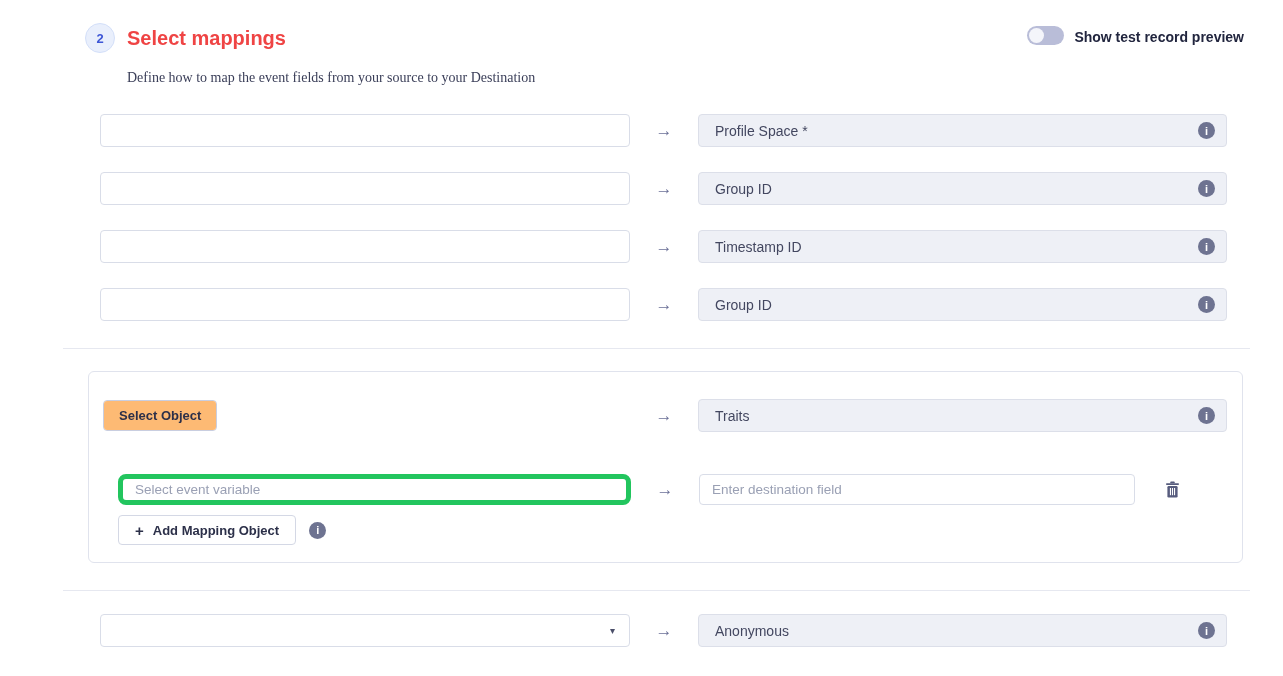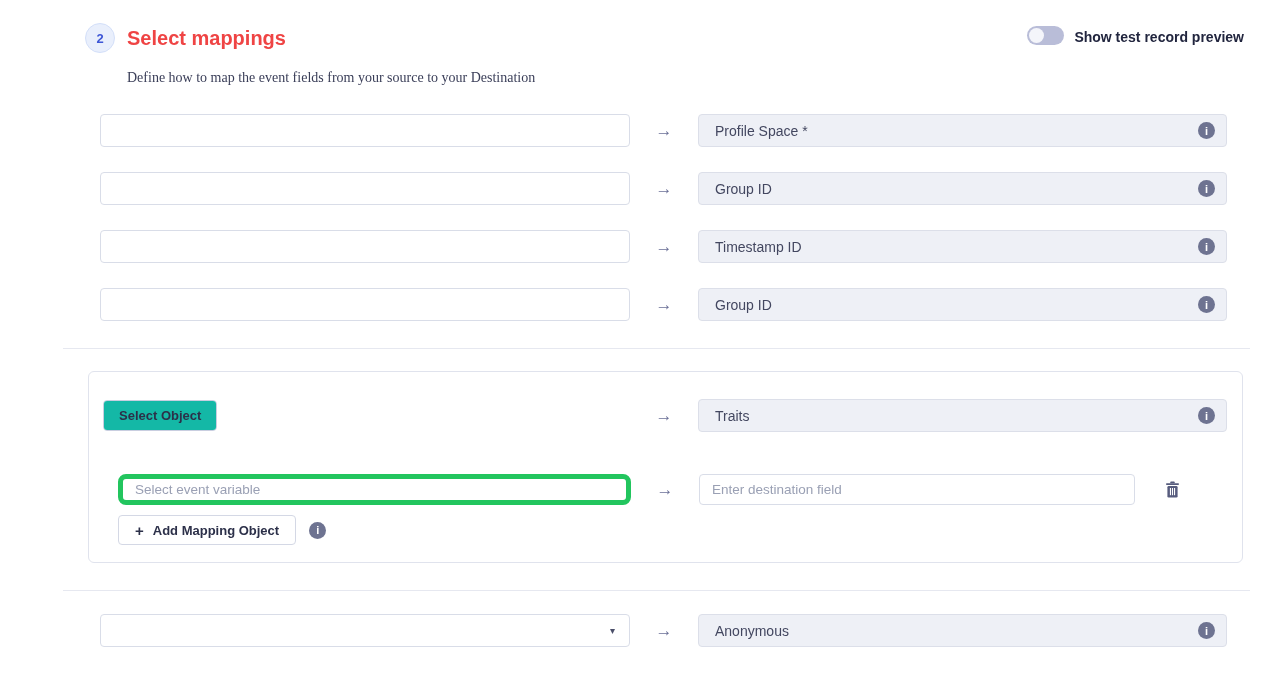--- a/index.html
+++ b/index.html
@@ -89,21 +89,21 @@
     border: 1px solid #e0e3ed; border-radius: 6px; background: #fff;
   }
   .traits-top-row { position: absolute; top: 27px; left: 14px; }
   .tabs-cell { width: 527px; flex: 0 0 auto; display: flex; align-items: center; }
   .seg-control {
     display: inline-flex; height: 31px;
     border: 1px solid #c9cee0; border-radius: 4px; overflow: hidden; background: #fff;
   }
   .seg {
     height: 100%; padding: 0 15px; border: none; cursor: pointer;
-    background: #14b8a6; color: #2c3049;
+    background: #fdba74; color: #2c3049;
     font-family: "Liberation Sans", sans-serif; font-size: 13px; font-weight: bold;
     border-left: 1px solid #c9cee0;
   }
   .seg:first-child { border-left: none; }
   .seg.active { background: #eceefa; color: #3d56d6; }
 
   .custom-row { position: absolute; top: 102px; left: 29px; height: 31px; }
   .custom-src-input {
     width: 513px; height: 31px; flex: 0 0 auto;
     border: 5px solid #22c55e; border-radius: 8px;

